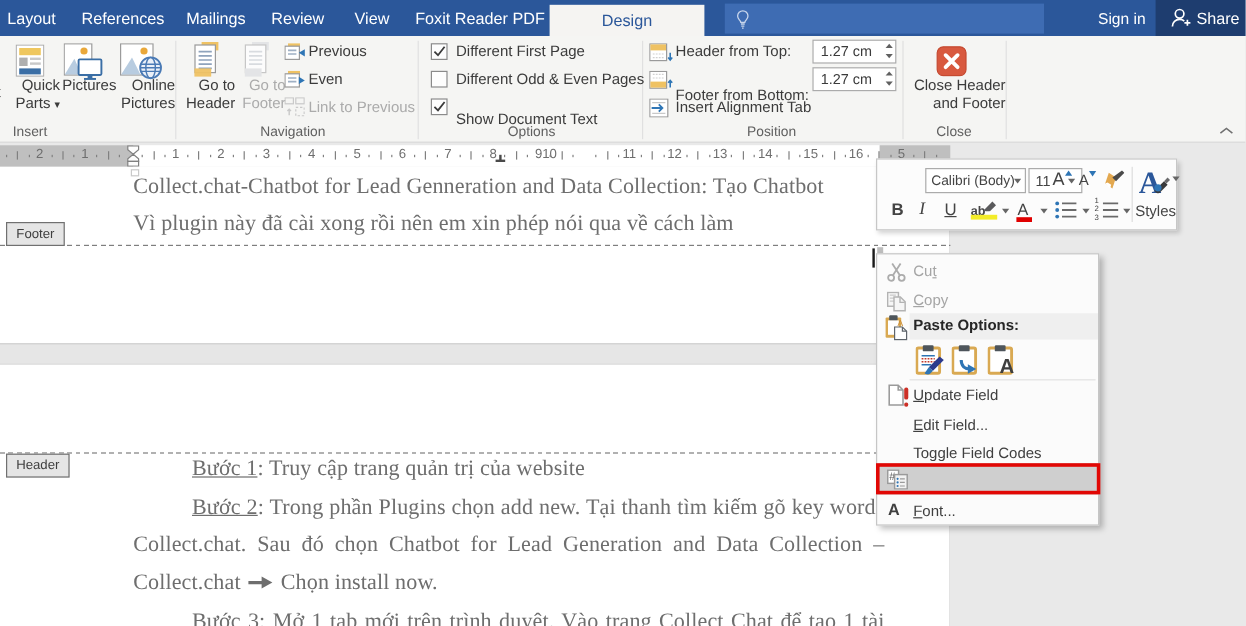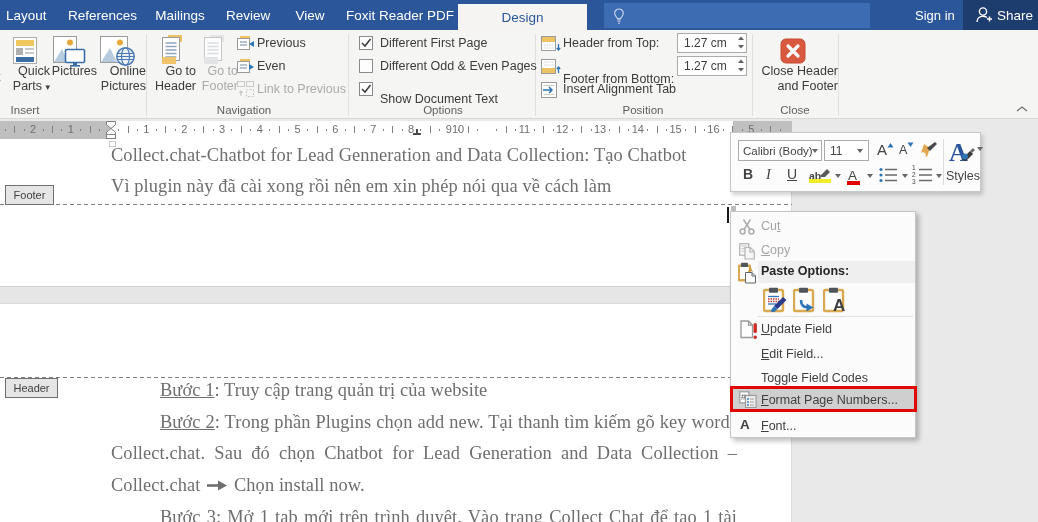--- a/index.html
+++ b/index.html
@@ -31,21 +31,21 @@
 
 #page1 { position:absolute; left:0; top:139px; width:792px; height:147px; background:#fff; border-right:1px solid #DCDCDC; }
 #gap { position:absolute; left:0; top:286px; width:792px; height:18px; background:#E6E6E6; border-top:1px solid #CFCFCF; border-bottom:1px solid #DADADA; }
 #page2 { position:absolute; left:0; top:304px; width:792px; height:218px; background:#fff; border-right:1px solid #DCDCDC; }
 .dash { position:absolute; height:1px; background-image:repeating-linear-gradient(90deg,#7E7E7E 0 4px,transparent 4px 7px); }
 .tag { position:absolute; background:#E5E5E5; border:1px solid #707070; font-size:11px; color:#3F3F3F; text-align:center; line-height:18px; }
 .doctxt { position:absolute; font-family:"Liberation Serif", serif; font-size:18.4px; color:#6E6E6E; white-space:nowrap; line-height:21px; letter-spacing:0.1px; }
 .just { white-space:normal; text-align:justify; text-align-last:justify; word-spacing:0.2px; }
 
 #minibar { position:absolute; left:730px; top:132px; width:251px; height:60px; background:#FCFCFC; border:1px solid #C7C7C7; box-shadow:2px 3px 4px rgba(0,0,0,0.18); z-index:40; }
-.mbox { position:absolute; background:#fff; border:1px solid #ABABAB; font-size:12px; color:#444; }
+.mbox { position:absolute; background:#fff; border:1px solid #ABABAB; font-size:12px; color:#444;margin-left:33px; }
 .mbtn { position:absolute; font-size:13px; color:#444; }
 .darr { position:absolute; width:0; height:0; border-left:3.5px solid transparent; border-right:3.5px solid transparent; border-top:4px solid #666; }
 
 #cmenu { position:absolute; left:730px; top:211px; width:186px; height:227px; background:#FBFBFB; border:1px solid #C6C6C6; box-shadow:3px 3px 5px rgba(0,0,0,0.25); z-index:50; }
 .mi { position:absolute; left:30px; font-size:12.5px; color:#3F3F3F; line-height:16px; white-space:nowrap; }
 .mi.dis { color:#A5A5A5; }
 .msep { position:absolute; left:27px; right:2px; height:1px; background:#E2E2E2; }
 </style>
 </head>
 <body>
@@ -424,16 +424,15 @@
  <div class="abs" style="left:-1px;top:174px;width:187px;height:26px;background:#CFCFCF;border:3px solid #E10704;"></div>
  <svg class="abs" style="left:8px;top:179px;" width="18" height="17" viewBox="0 0 18 17">
       <rect x="0.8" y="0.8" width="9" height="11" fill="#fff" stroke="#9A9A9A" stroke-width="1.2"></rect>
       <text x="2" y="9" font-size="9" fill="#555">#</text>
       <rect x="6.5" y="4.5" width="10.5" height="12" fill="#F2F2F2" stroke="#9A9A9A" stroke-width="1.2"></rect>
       <circle cx="9" cy="8" r="0.9" fill="#2E75B5"></circle>
       <circle cx="9" cy="11" r="0.9" fill="#2E75B5"></circle>
       <circle cx="9" cy="14" r="0.9" fill="#2E75B5"></circle>
       <path d="M11 8h4M11 11h4M11 14h4" stroke="#9A9A9A"></path>
     </svg>
- <div class="mi" style="top:180px;"><u>F</u>ormat Page Numbers...</div>
  <div class="abs" style="left:9px;top:205px;font-size:13.5px;font-weight:bold;color:#3F3F3F;">A</div>
  <div class="mi" style="top:206px;"><u>F</u>ont...</div>
 </div>
 
 </body></html>

